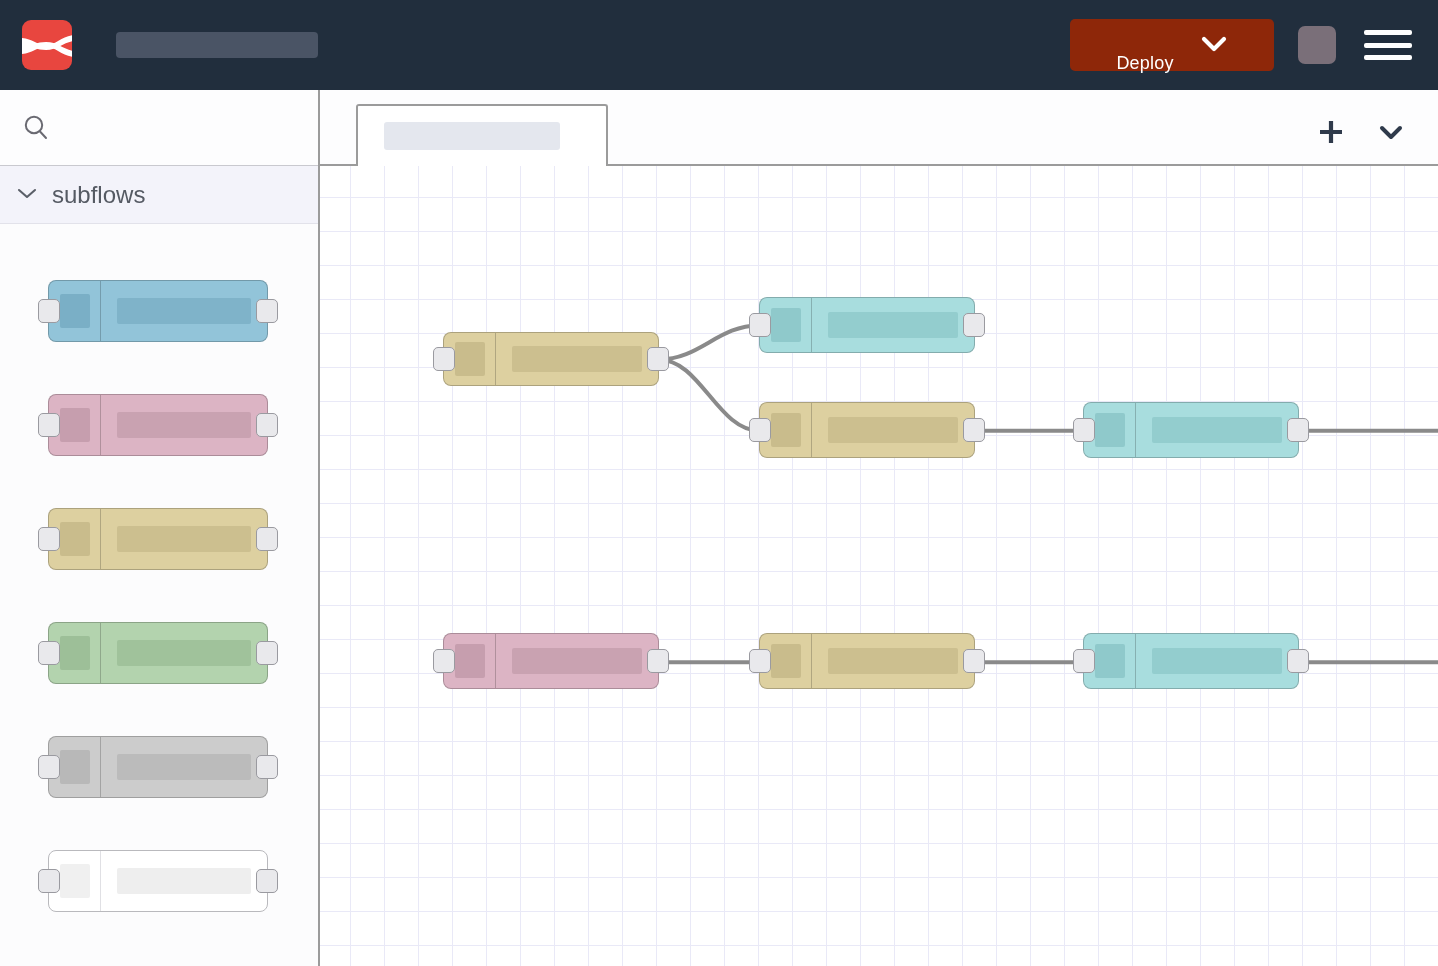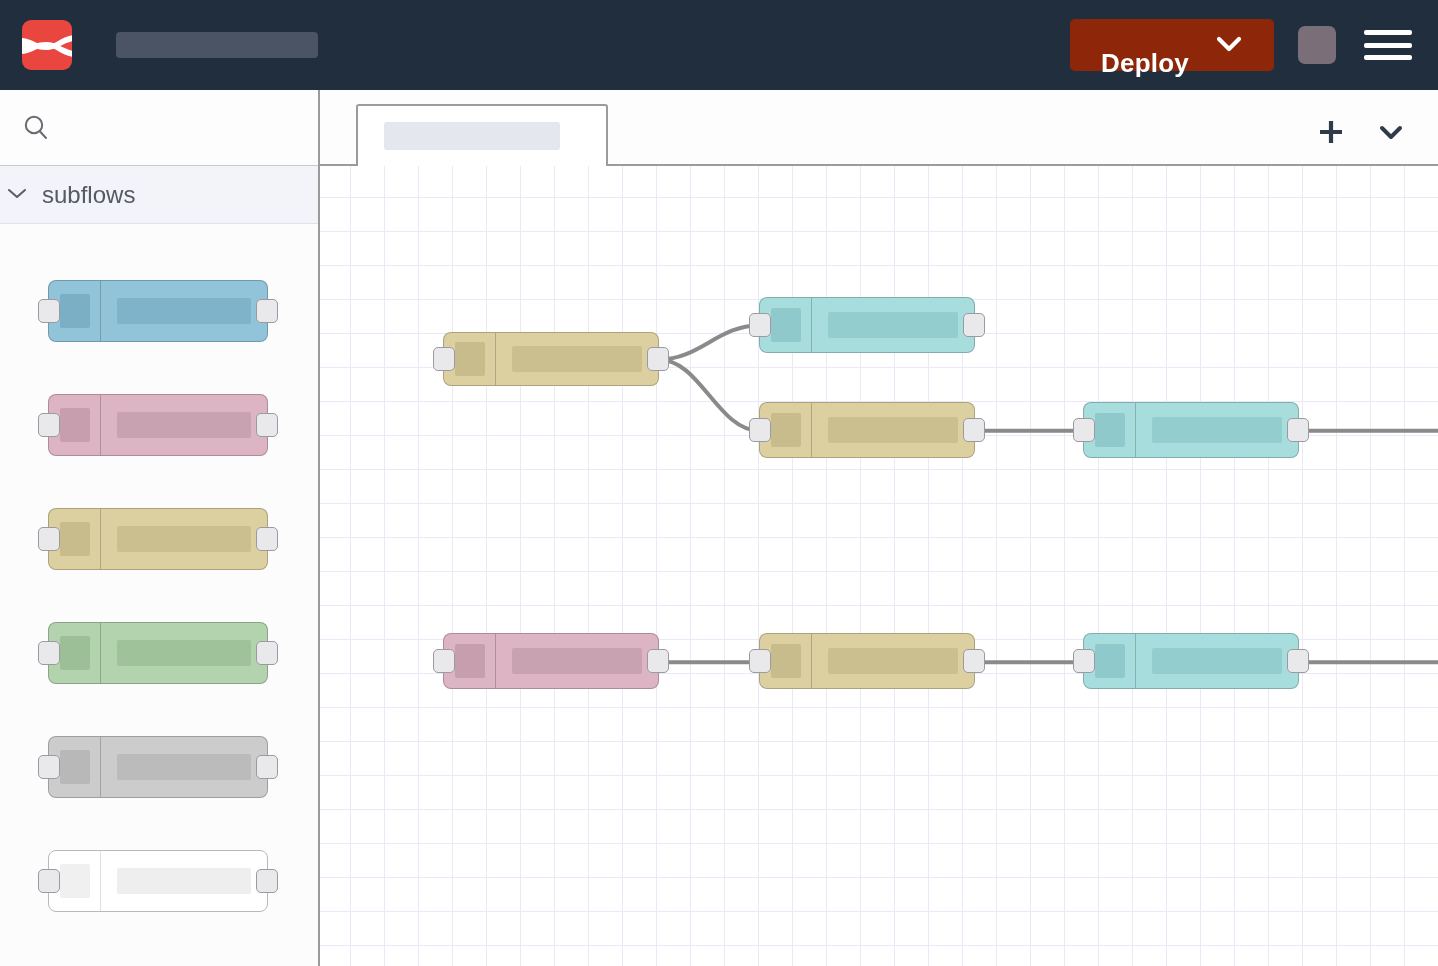--- a/index.html
+++ b/index.html
@@ -66,24 +66,24 @@
     border-radius: 5px;
     color: #ffffff;
     display: flex;
     align-items: center;
     justify-content: center;
     gap: 26px;
     padding: 0 24px;
     cursor: pointer;
   }
   .deploy-label {
-    font-size: 26px;
+    font-size: 18px;
     letter-spacing: 0.2px;
     line-height: 1;
-    font-weight: 700;
+    font-weight: 400;
     margin-top: 36px;
   }
   .chev-white { display: block; }
 
   .avatar-btn {
     margin-left: 24px;
     width: 38px; height: 38px;
     border-radius: 7px;
     background: #7a6f79;
     border: none;
@@ -138,21 +138,21 @@
   }
   .search-icon-wrap { width: 32px; height: 32px; cursor: text; }
 
   .palette-header {
     height: 58px;
     flex: 0 0 58px;
     background: #f3f3fa;
     border-bottom: 1px solid #e2e2ea;
     display: flex;
     align-items: center;
-    padding-left: 4px;
+    padding-left: 14px;
     cursor: pointer;
   }
   .palette-header .chev { margin-right: 12px; }
   .palette-title {
     font-size: 24px;
     color: #555a63;
     font-weight: 400;
   }
 
   .palette-list {

